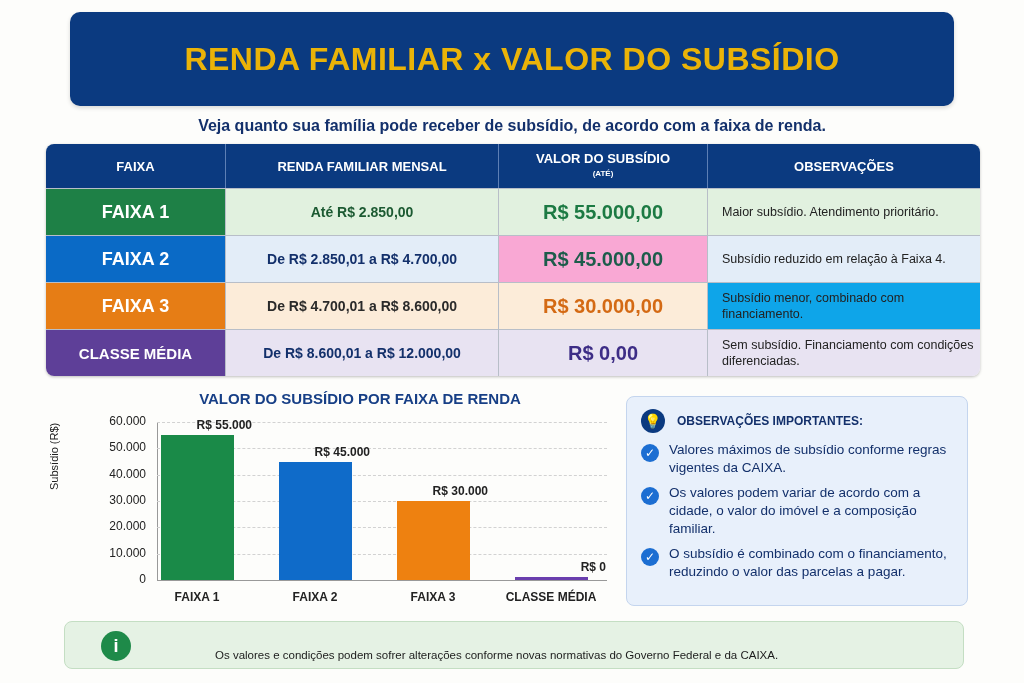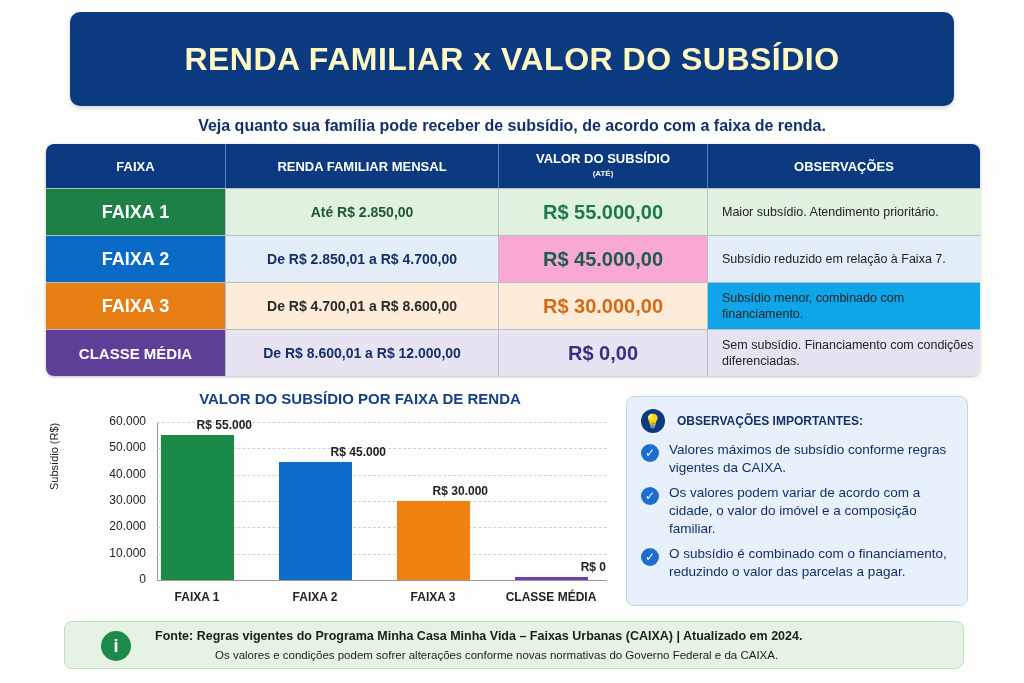--- a/index.html
+++ b/index.html
@@ -6,21 +6,21 @@
   html, body { width: 1024px; height: 683px; background: #fdfdfb; overflow: hidden; }
   body { font-family: "Liberation Sans", "DejaVu Sans", sans-serif; position: relative; }
 
   .banner {
     position: absolute; left: 70px; top: 12px; width: 884px; height: 94px;
     background: #0b3a80; border-radius: 10px;
     display: flex; flex-direction: column; align-items: center; justify-content: center;
     box-shadow: 0 2px 4px rgba(0,0,0,0.15);
   }
   .banner .t1 { color: #ffffff; font-weight: bold; font-size: 34px; letter-spacing: 0.5px; line-height: 38px; }
-  .banner .t2 { color: #fef9c3; font-weight: bold; font-size: 32px; letter-spacing: 0.5px; line-height: 38px; }
+  .banner .t2 { color: #eab308; font-weight: bold; font-size: 32px; letter-spacing: 0.5px; line-height: 38px; }
 
   .subtitle {
     position: absolute; left: 0; width: 1024px; top: 117px; text-align: center;
     color: #13306b; font-weight: bold; font-size: 16px;
   }
 
   table.faixas {
     position: absolute; left: 46px; top: 144px; width: 934px; height: 232px;
     border-collapse: separate; border-spacing: 0; border-radius: 8px; overflow: hidden;
     box-shadow: 0 1px 3px rgba(0,0,0,0.25);
@@ -111,21 +111,21 @@
       <tr>
         <td class="label" style="background:#1e8046">FAIXA 1</td>
         <td style="background:#e1f1df;color:#1c5a32">Até R$ 2.850,00</td>
         <td class="value" style="background:#e1f1df;color:#1c7a43">R$ 55.000,00</td>
         <td style="background:#e1f1df">Maior subsídio. Atendimento prioritário.</td>
       </tr>
       <tr>
         <td class="label" style="background:#0a6ac6">FAIXA 2</td>
         <td style="background:#e3edf8;color:#13306b">De R$ 2.850,01 a R$ 4.700,00</td>
         <td class="value" style="background:#f9a8d4;color:#1d5c4b">R$ 45.000,00</td>
-        <td style="background:#e3edf8">Subsídio reduzido em relação à Faixa 7.</td>
+        <td style="background:#e3edf8">Subsídio reduzido em relação à Faixa 4.</td>
       </tr>
       <tr>
         <td class="label" style="background:#e67d15">FAIXA 3</td>
         <td style="background:#fcecd9;color:#2a2a2a">De R$ 4.700,01 a R$ 8.600,00</td>
         <td class="value" style="background:#fcecd9;color:#d46a14">R$ 30.000,00</td>
         <td style="background:#0ea5e9">Subsídio menor, combinado com financiamento.</td>
       </tr>
       <tr>
         <td class="label small" style="background:#5e3f98">CLASSE MÉDIA</td>
         <td style="background:#e8e3f2;color:#13306b">De R$ 8.600,01 a R$ 12.000,00</td>
@@ -150,21 +150,21 @@
     <div class="grid" style="top: 91px;"></div>
     <div class="ytick" style="top: 109.333px;">20.000</div>
     <div class="grid" style="top: 117.333px;"></div>
     <div class="ytick" style="top: 135.667px;">10.000</div>
     <div class="grid" style="top: 143.667px;"></div>
     <div class="ytick" style="top: 162px;">0</div>
     <div class="bar" style="left: 121px; height: 144.833px; background: rgb(26, 138, 72);"></div>
     <div class="bar-label" style="left: 102px; top: 8.16667px;">R$ 55.000</div>
     <div class="xtick" style="left: 97px;">FAIXA 1</div>
     <div class="bar" style="left: 239px; height: 118.5px; background: rgb(15, 107, 201);"></div>
-    <div class="bar-label" style="left: 236px; top: 34.5px;">R$ 45.000</div>
+    <div class="bar-label" style="left: 220px; top: 34.5px;">R$ 45.000</div>
     <div class="xtick" style="left: 215px;">FAIXA 2</div>
     <div class="bar" style="left: 357px; height: 79px; background: rgb(238, 129, 16);"></div>
     <div class="bar-label" style="left: 338px; top: 74px;">R$ 30.000</div>
     <div class="xtick" style="left: 333px;">FAIXA 3</div>
     <div class="bar" style="left: 475px; height: 3px; background: rgb(106, 63, 174);"></div>
     <div class="bar-label" style="left: 456px; top: 150px;">R$ 0</div>
     <div class="xtick" style="left: 451px;">CLASSE MÉDIA</div>
   </div>
 
 <div class="obs">
@@ -183,15 +183,14 @@
       </div>
       <div class="obs-item">
         <span class="check">✓</span>
         <span class="obs-text">O subsídio é combinado com o financiamento, reduzindo o valor das parcelas a pagar.</span>
       </div>
     </div>
 </div>
 
 <div class="footer">
   <span class="info">i</span>
-  <span class="f1">Fonte: Regras vigentes do Programa Minha Casa Minha Vida – Faixas Urbanas (CAIXA) | Atualizado em 2024.</span>
   <span class="f2">Os valores e condições podem sofrer alterações conforme novas normativas do Governo Federal e da CAIXA.</span>
 </div>
 
 </body></html>

